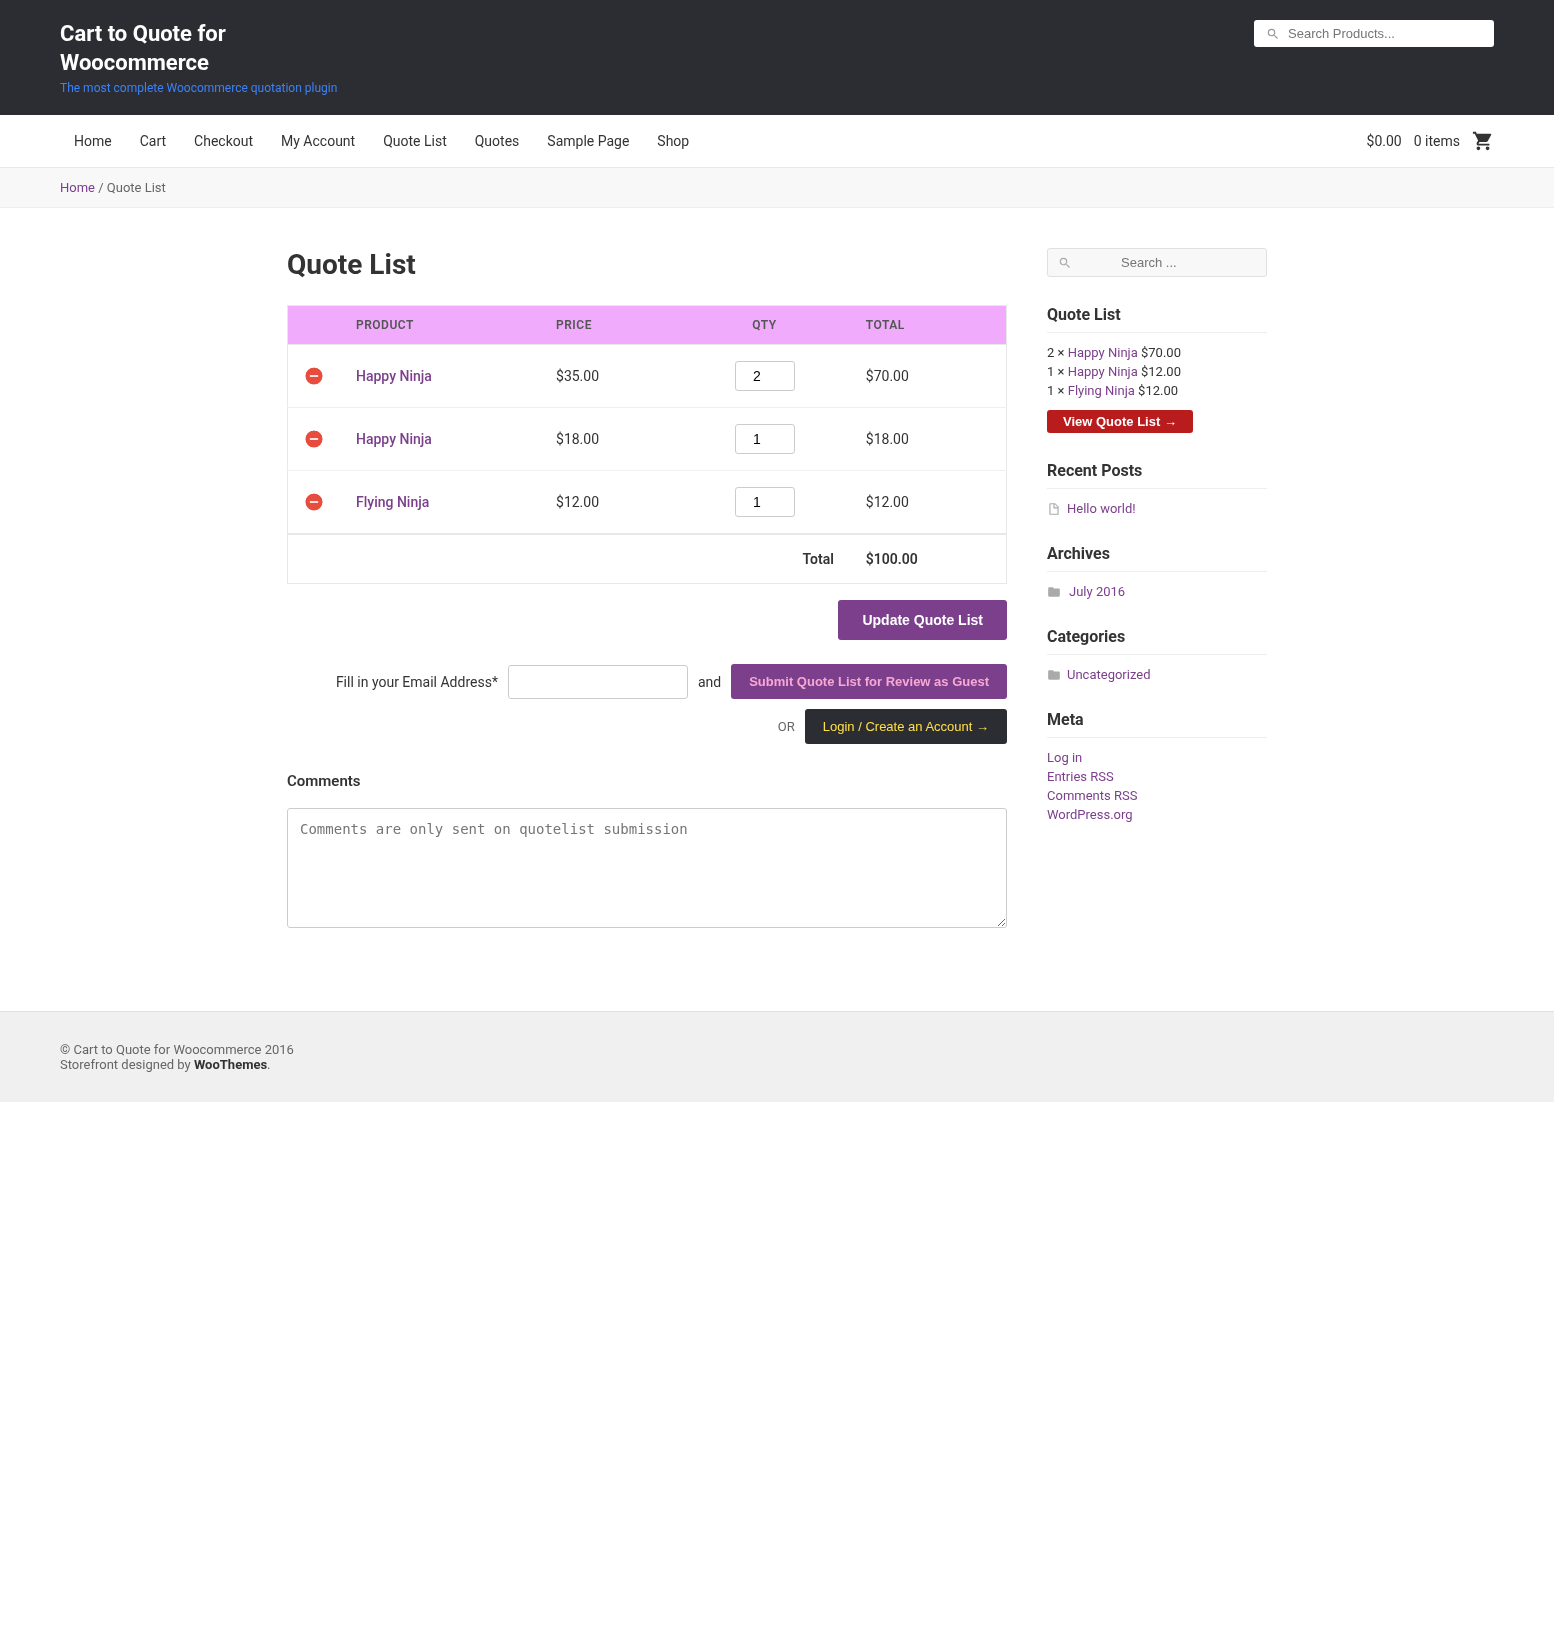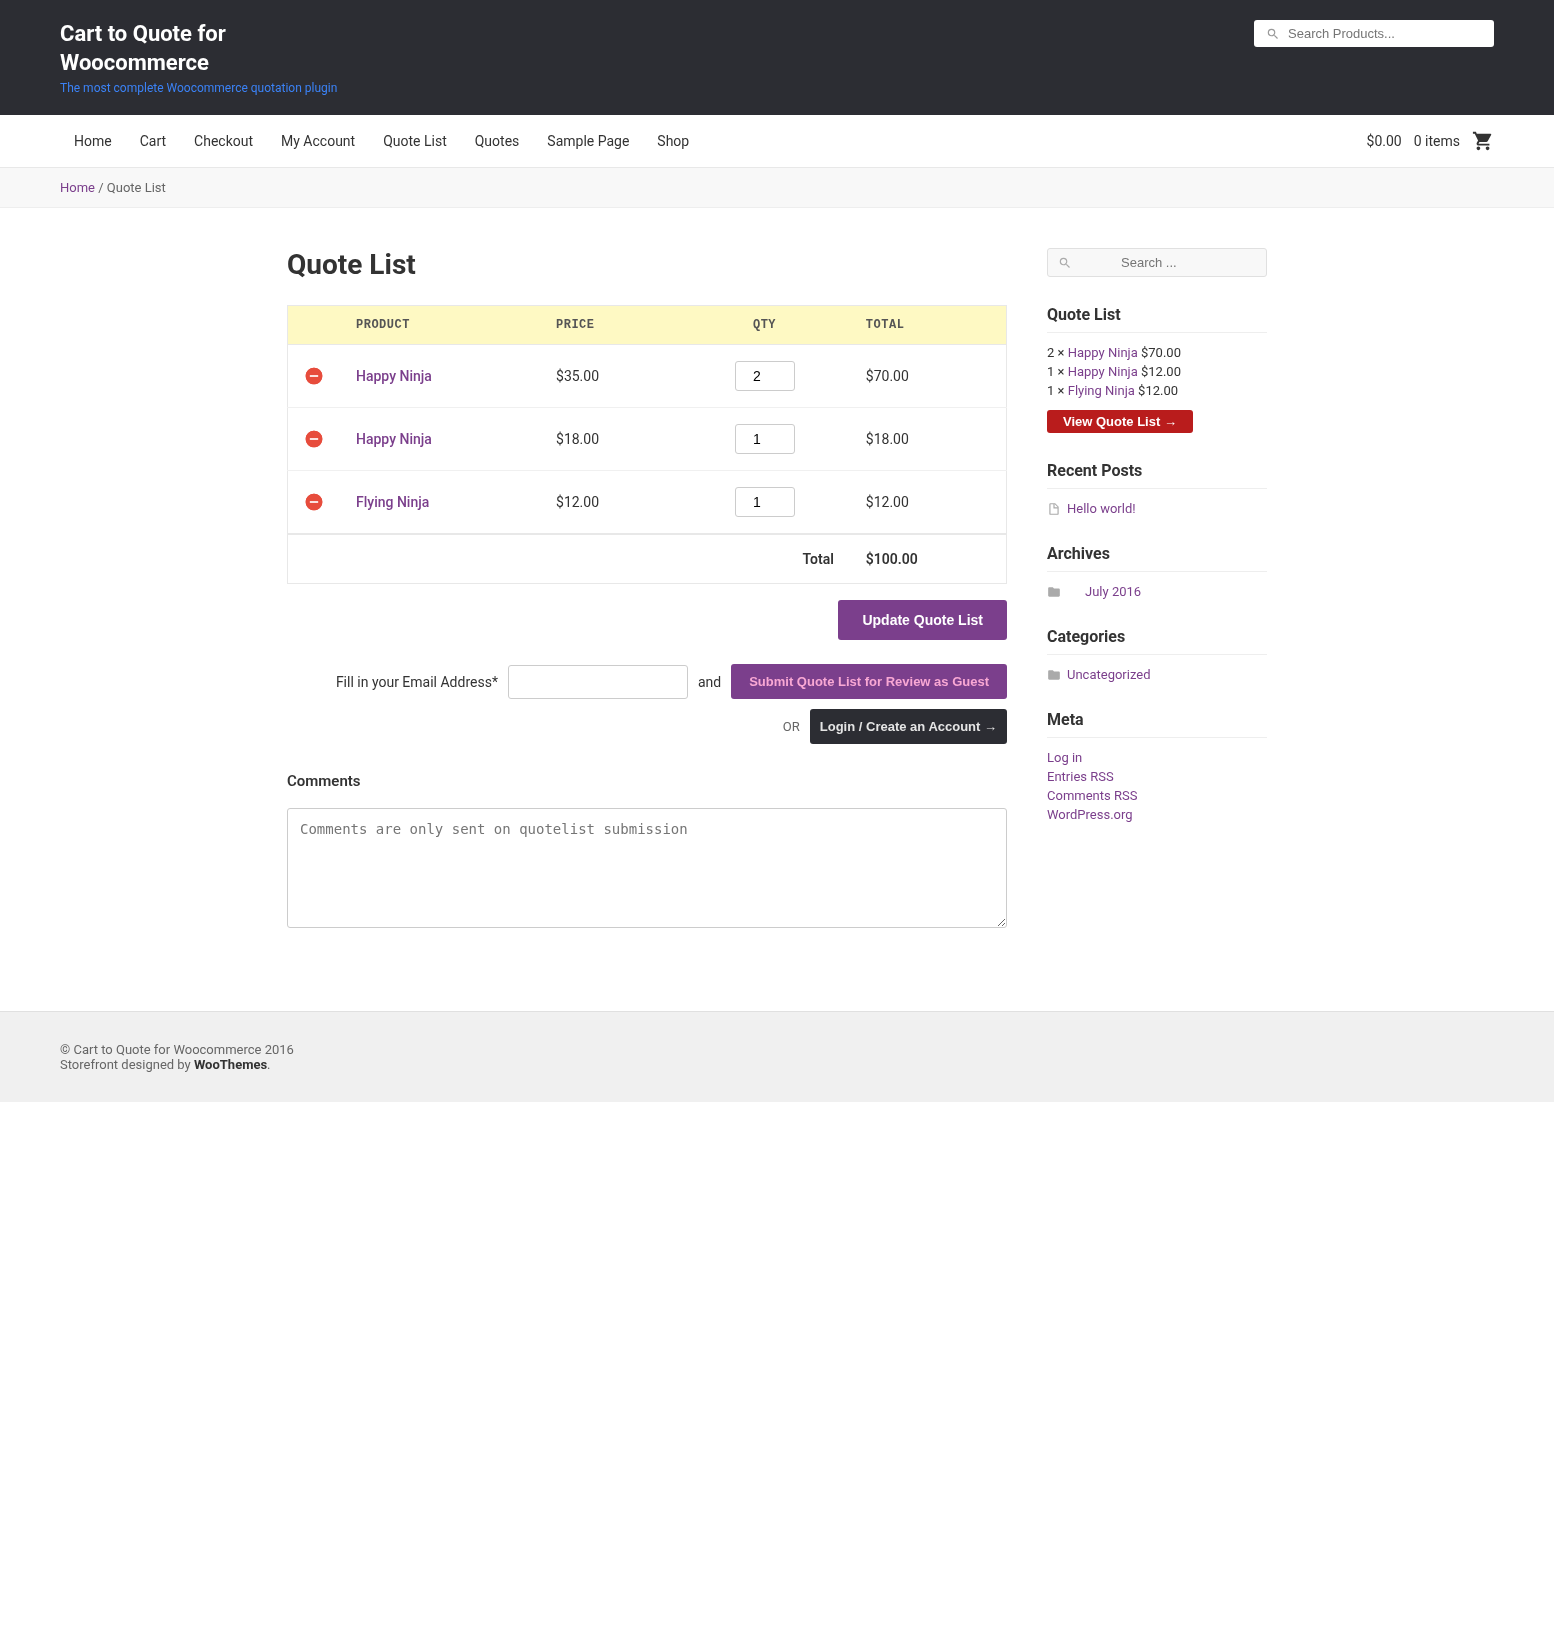--- a/index.html
+++ b/index.html
@@ -27,21 +27,21 @@
     
     .main-container { display: flex; padding: 40px 60px; gap: 40px; max-width: 1100px; margin: 0 auto; }
     .main-content { flex: 1; min-width: 0; }
     .sidebar { width: 220px; flex-shrink: 0; }
 
     
     .page-title { font-size: 28px; font-weight: bold; color: #333; margin-bottom: 24px; }
 
     
     .quote-table { width: 100%; border-collapse: collapse; border: 1px solid #e8e8e8; }
-    .quote-table th { background: #fef9c3; padding: 12px 16px; text-align: left; font-size: 12px; font-weight: 600; color: #555; letter-spacing: 0.5px; border-bottom: 1px solid #e8e8e8; font-family: Liberation Mono, monospace; }
+    .quote-table th { background: #f0abfc; padding: 12px 16px; text-align: left; font-size: 12px; font-weight: 600; color: #555; letter-spacing: 0.5px; border-bottom: 1px solid #e8e8e8; }
     .quote-table th.col-remove { width: 50px; }
     .quote-table th.col-product { }
     .quote-table th.col-price { }
     .quote-table th.col-qty { text-align: center; }
     .quote-table th.col-total { }
     .quote-table td { padding: 16px; border-bottom: 1px solid #f0f0f0; vertical-align: middle; }
     .remove-btn { background: none; border: none; cursor: pointer; padding: 0; display: flex; align-items: center; justify-content: center; }
     .remove-icon { width: 20px; height: 20px; fill: #e74c3c; }
     .product-link { color: #7b3f8c; text-decoration: none; font-weight: 500; }
     .qty-input { width: 60px; text-align: center; border: 1px solid #ccc; border-radius: 3px; padding: 6px; font-size: 14px; }
@@ -52,21 +52,21 @@
     .update-btn-row { text-align: right; margin-top: 16px; }
     .update-btn { background: #7b3f8c; color: #fff; border: none; padding: 12px 24px; font-size: 14px; font-weight: 600; border-radius: 3px; cursor: pointer; }
 
     
     .submit-area { margin-top: 24px; display: flex; align-items: center; gap: 10px; justify-content: flex-end; }
     .email-label { font-size: 14px; color: #333; }
     .email-input { border: 1px solid #ccc; border-radius: 3px; padding: 8px 12px; font-size: 14px; width: 180px; }
     .submit-guest-btn { background: #7b3f8c; color: #f9a8d4; border: none; padding: 10px 18px; font-size: 13px; font-weight: 600; border-radius: 3px; cursor: pointer; }
     .or-row { text-align: right; margin-top: 10px; display: flex; align-items: center; justify-content: flex-end; gap: 10px; }
     .or-text { font-size: 13px; color: #666; }
-    .login-btn { background: #2c2d33; color: #e5e5e5; border: none; padding: 10px 10px; font-size: 13px; font-weight: 700; border-radius: 3px; cursor: pointer; }
+    .login-btn { background: #2c2d33; color: #fde047; border: none; padding: 10px 18px; font-size: 13px; font-weight: 400; border-radius: 3px; cursor: pointer; }
 
     
     .comments-section { margin-top: 28px; }
     .comments-label { font-size: 15px; font-weight: 600; margin-bottom: 18px; }
     .comments-textarea { width: 100%; border: 1px solid #ccc; border-radius: 3px; padding: 12px; font-size: 14px; color: #999; resize: vertical; min-height: 120px; }
 
     
     .sidebar-section { margin-bottom: 28px; }
     .sidebar-title { font-size: 16px; font-weight: bold; color: #333; margin-bottom: 12px; padding-bottom: 8px; border-bottom: 1px solid #eee; }
     .sidebar-search { display: flex; align-items: center; background: #f8f8f8; border: 1px solid #e0e0e0; border-radius: 3px; padding: 6px 10px; }
@@ -252,21 +252,21 @@
               <path d="M14 2H6a2 2 0 0 0-2 2v16a2 2 0 0 0 2 2h12a2 2 0 0 0 2-2V8l-6-6zm-1 1.5L18.5 9H13V3.5zM6 20V4h5v7h7v9H6z"></path>
             </svg>
             <a href="#" class="sidebar-link" style="margin:0">Hello world!</a>
           </div>
         </div>
     </div>
 
     <div class="sidebar-section">
       <div class="sidebar-title">Archives</div>
       <div id="sidebar-archives-list">
-          <div style="display: flex; align-items: flex-end; gap: 24px; margin-bottom: 6px;">
+          <div style="display: flex; align-items: flex-end; gap: 8px; margin-bottom: 6px;">
             <svg style="width:14px;height:14px;fill:#aaa;flex-shrink:0" viewBox="0 0 24 24">
               <path d="M10 4H4c-1.1 0-2 .9-2 2v12c0 1.1.9 2 2 2h16c1.1 0 2-.9 2-2V8c0-1.1-.9-2-2-2h-8l-2-2z"></path>
             </svg>
             <a href="#" class="sidebar-link" style="margin:0">July 2016</a>
           </div>
         </div>
     </div>
 
     <div class="sidebar-section">
       <div class="sidebar-title">Categories</div>

